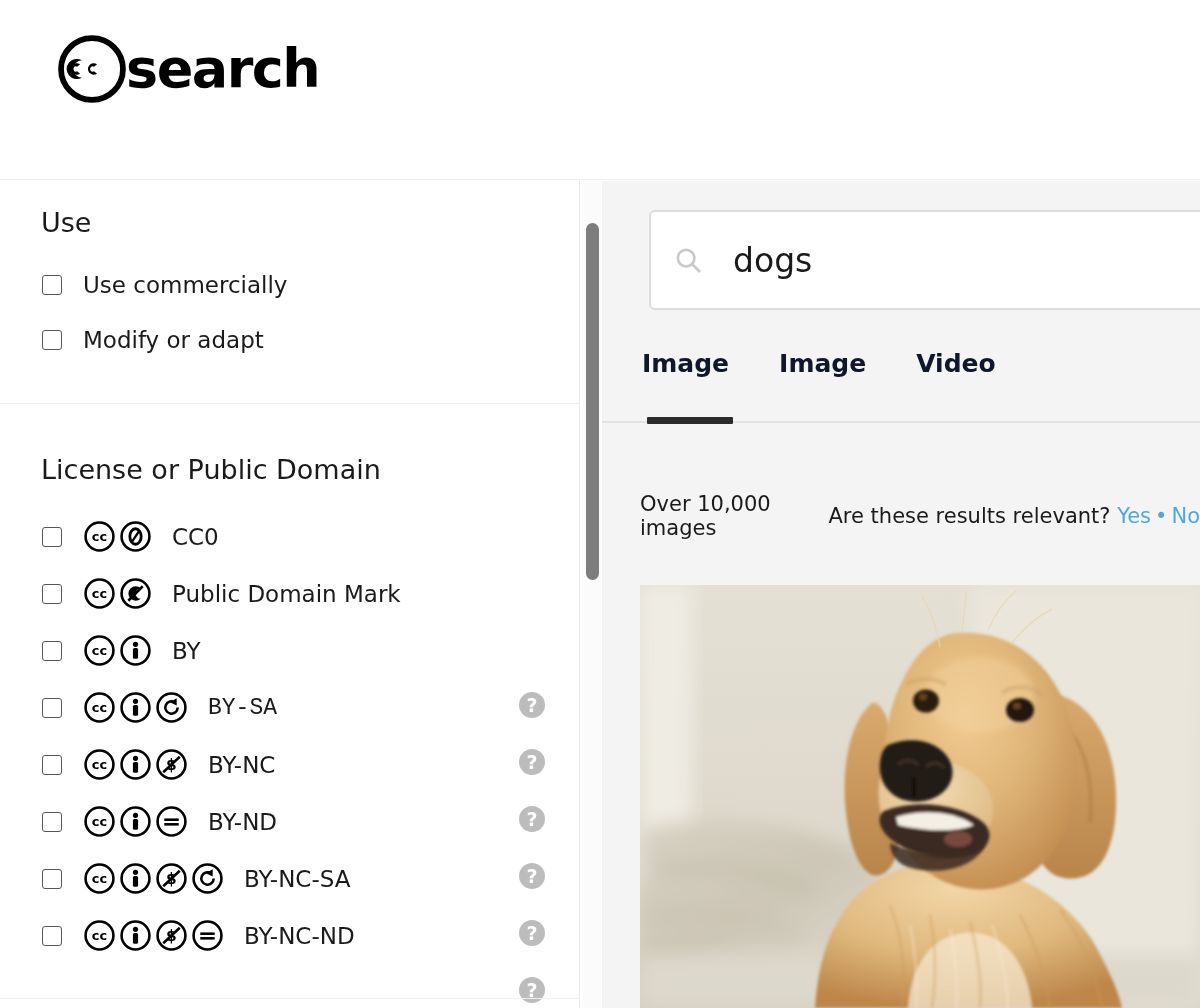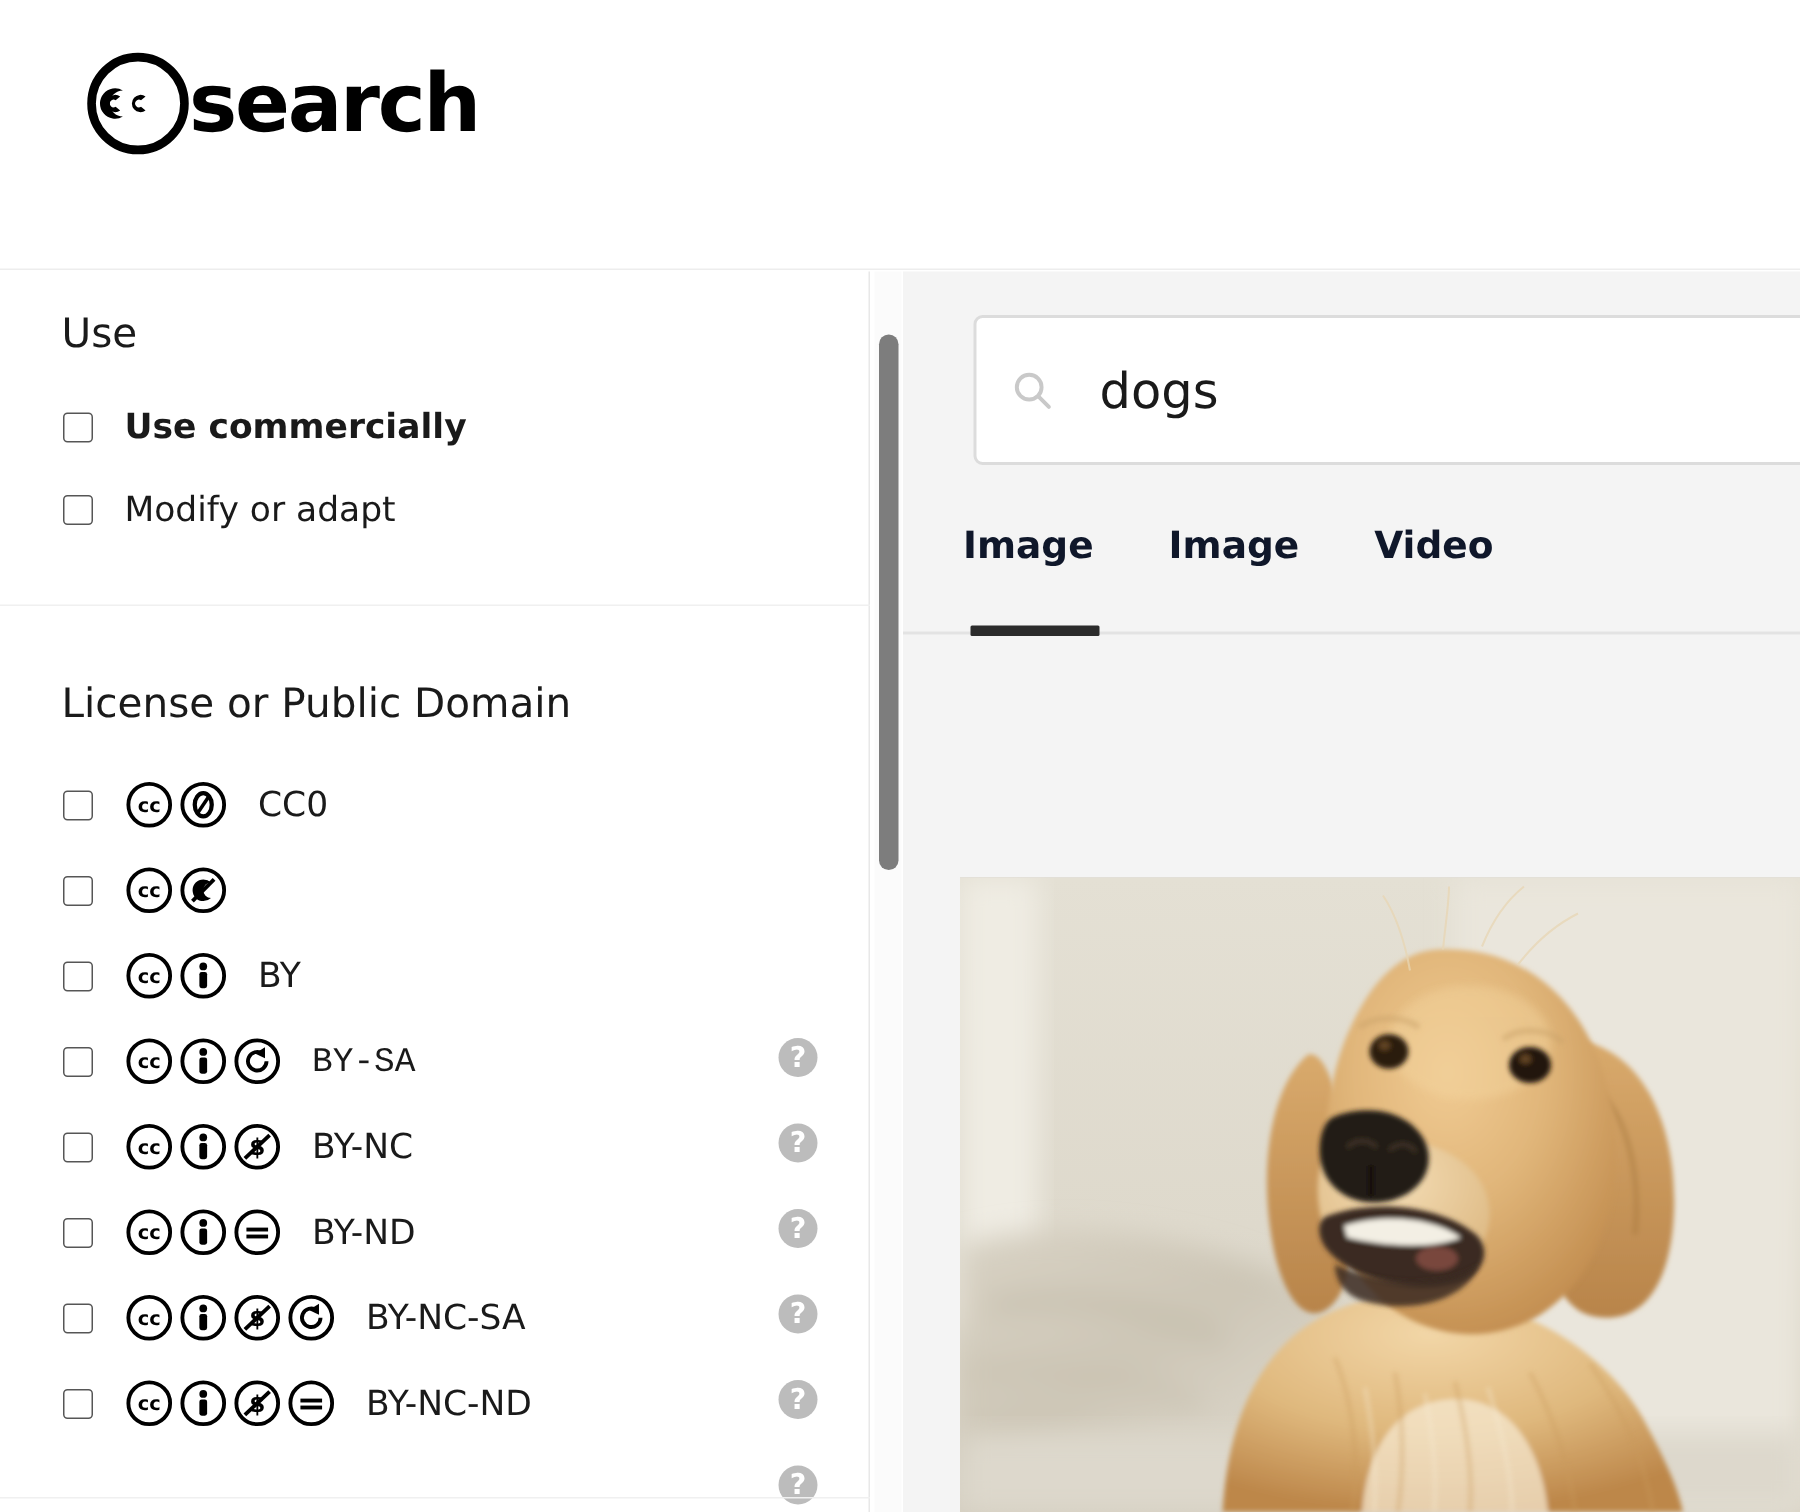--- a/index.html
+++ b/index.html
@@ -144,21 +144,21 @@
     </div>
   </div>
 
   <div class="sidebar">
 
     <div class="filter-section">
       <h2 class="section-title" style="position:absolute;left:41px;top:26px;">Use</h2>
 
       <div class="check-row" style="position:absolute;left:42px;top:91px;">
         <span class="cbox"></span>
-        <span class="check-label" style="margin-left:21px;font-weight:bold;">Use commercially</span>
+        <span class="check-label" style="margin-left:21px;">Use commercially</span>
       </div>
 
       <div class="check-row" style="position:absolute;left:42px;top:146px;">
         <span class="cbox"></span>
         <span class="check-label" style="margin-left:21px;">Modify or adapt</span>
       </div>
 
       <div class="section-divider" style="position:absolute;left:0;top:222px;width:580px;"></div>
     </div>
 
@@ -188,20 +188,21 @@
           <svg class="badge" viewBox="0 0 64 64">
             <circle cx="32" cy="32" r="27" fill="none" stroke="#000" stroke-width="5"></circle>
             <text x="32" y="41" font-size="25" font-weight="700" text-anchor="middle" fill="#000" font-family="DejaVu Sans, sans-serif">cc</text>
           </svg>
           <svg class="badge" viewBox="0 0 64 64">
             <circle cx="32" cy="32" r="27" fill="none" stroke="#000" stroke-width="5"></circle>
             <path d="M42 22 a14 14 0 1 0 0 20 a10 10 0 0 1 0 -20 z" fill="#000"></path>
             <line x1="18" y1="46" x2="46" y2="18" stroke="#000" stroke-width="5"></line>
           </svg>
         </span>
+        <span class="check-label" style="margin-left:17px;">Public Domain Mark</span>
       </div>
       <div class="help-icon" style="left:519px;top:568px;">?</div>
 
       <div class="check-row" style="position:absolute;left:42px;top:453px;">
         <span class="cbox"></span>
         <span class="badges" style="margin-left:21px;">
           <svg class="badge" viewBox="0 0 64 64">
             <circle cx="32" cy="32" r="27" fill="none" stroke="#000" stroke-width="5"></circle>
             <text x="32" y="41" font-size="25" font-weight="700" text-anchor="middle" fill="#000" font-family="DejaVu Sans, sans-serif">cc</text>
           </svg>
@@ -352,20 +353,27 @@
     </div>
 
     <div class="tabs">
       <span class="tab">Image</span>
       <span class="tab">Image</span>
       <span class="tab">Video</span>
     </div>
     <div class="tabs-rule"></div>
     <div class="tab-underline"></div>
 
+    <div class="results-bar">
+      <span class="results-count">Over 10,000 images</span>
+      <span class="relevance">
+        <span>Are these results relevant?</span>
+        <span class="rel-link">Yes</span><span class="rel-dot">•</span><span class="rel-link">No</span>
+      </span>
+    </div>
 
     <div class="result-image">
       <div class="ri-photo">
         <svg viewBox="0 0 562 423" preserveAspectRatio="none" style="width:100%;height:100%;display:block;">
           <defs>
             <linearGradient id="wallg" x1="0" y1="0" x2="0" y2="1">
               <stop offset="0%" stop-color="#e4e0d4"></stop>
               <stop offset="55%" stop-color="#ded9cc"></stop>
               <stop offset="100%" stop-color="#d4cec0"></stop>
             </linearGradient>

